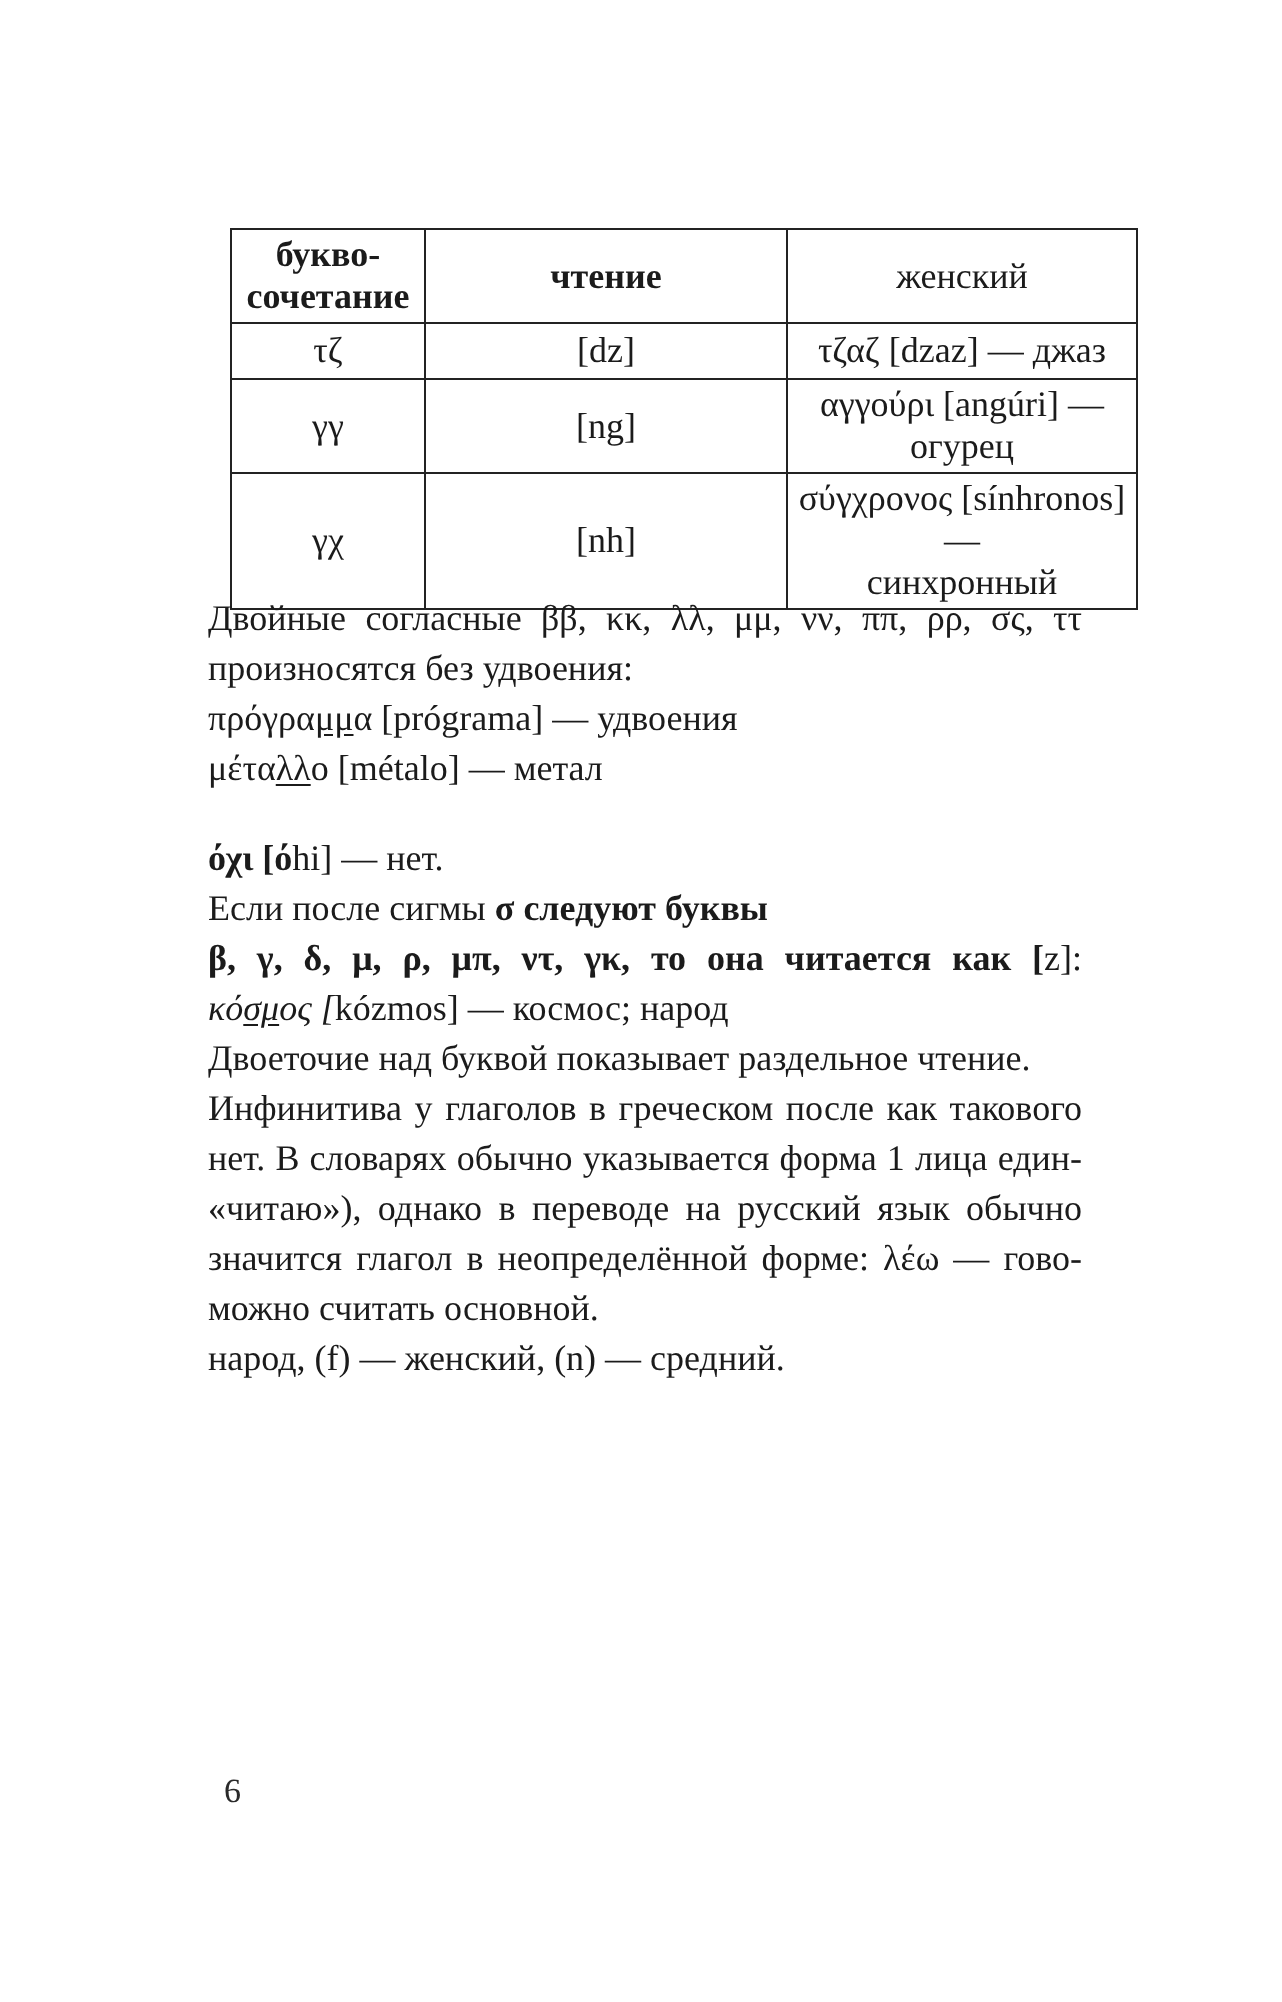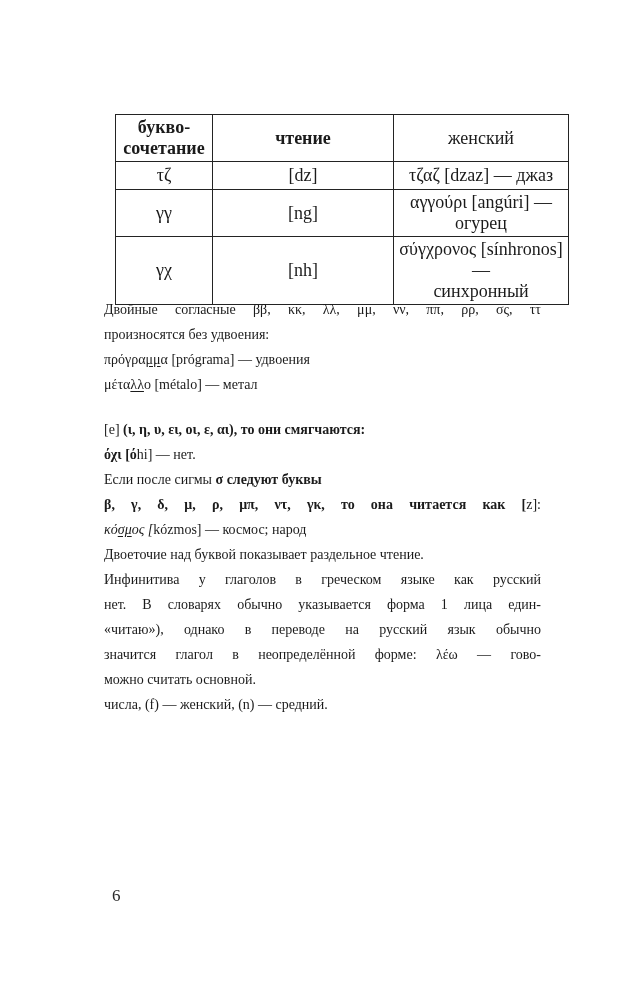--- a/index.html
+++ b/index.html
@@ -45,21 +45,21 @@
   .gtable tr.row-0 { height: 28px; }
   .gtable tr.row-1 { height: 44px; }
   .gtable tr.row-2 { height: 46px; }
 
   
   .body-text {
     position: absolute;
     left: 104px;
     top: 297px;
     width: 437px;
-    font-size: 14px;
+    font-size: 18px;
     line-height: 25px;
   }
   .para { margin: 0; }
   .para.gap-before { margin-top: 20px; }
   .tline { min-height: 25px; }
   .tline.justify {
     text-align: justify;
     text-align-last: justify;
   }
   .tline span.b { font-weight: bold; }
@@ -113,43 +113,42 @@
   <div class="body-text">
 
     <div class="para">
       <div class="tline justify"><span>Двойные согласные ββ, κκ, λλ, μμ, νν, ππ, ρρ, σς, ττ</span></div>
       <div class="tline"><span>произносятся без удвоения:</span></div>
       <div class="tline"><span>πρόγρα</span><span class="u">μμ</span><span>α [prógrama] — удвоения</span></div>
       <div class="tline"><span>μέτα</span><span class="u">λλ</span><span>ο [métalo] — метал</span></div>
     </div>
 
     <div class="para gap-before">
-      <div class="tline"><span>[e] </span><span class="b">(ι, η, υ, ει, οι, ε, αι), то они смягчаются:</span></div>
       <div class="tline"><span class="b">όχι [ό</span><span>hi] — нет.</span></div>
     </div>
 
     <div class="para">
       <div class="tline"><span>Если после сигмы </span><span class="b">σ следуют буквы</span></div>
       <div class="tline justify"><span class="b">β, γ, δ, μ, ρ, μπ, ντ, γκ, то она читается как [</span><span>z]:</span></div>
       <div class="tline"><span class="i">κό</span><span class="i u">σμ</span><span class="i">ος [</span><span>kózmos] — космос; народ</span></div>
     </div>
 
     <div class="para">
       <div class="tline"><span>Двоеточие над буквой показывает раздельное чтение.</span></div>
     </div>
 
     <div class="para">
-      <div class="tline justify"><span>Инфинитива у глаголов в греческом языке как русский</span></div>
+      <div class="tline justify"><span>Инфинитива у глаголов в греческом после как такового</span></div>
       <div class="tline justify"><span>нет. В словарях обычно указывается форма 1 лица един-</span></div>
       <div class="tline justify"><span>«читаю»), однако в переводе на русский язык обычно</span></div>
       <div class="tline justify"><span>значится глагол в неопределённой форме: λέω — гово-</span></div>
       <div class="tline"><span>можно считать основной.</span></div>
     </div>
 
     <div class="para">
-      <div class="tline"><span>числа, (f) — женский, (n) — средний.</span></div>
+      <div class="tline"><span>народ, (f) — женский, (n) — средний.</span></div>
     </div>
 
   </div>
 
   <div class="page-number">6</div>
 
 </div>
 
 </body></html>

